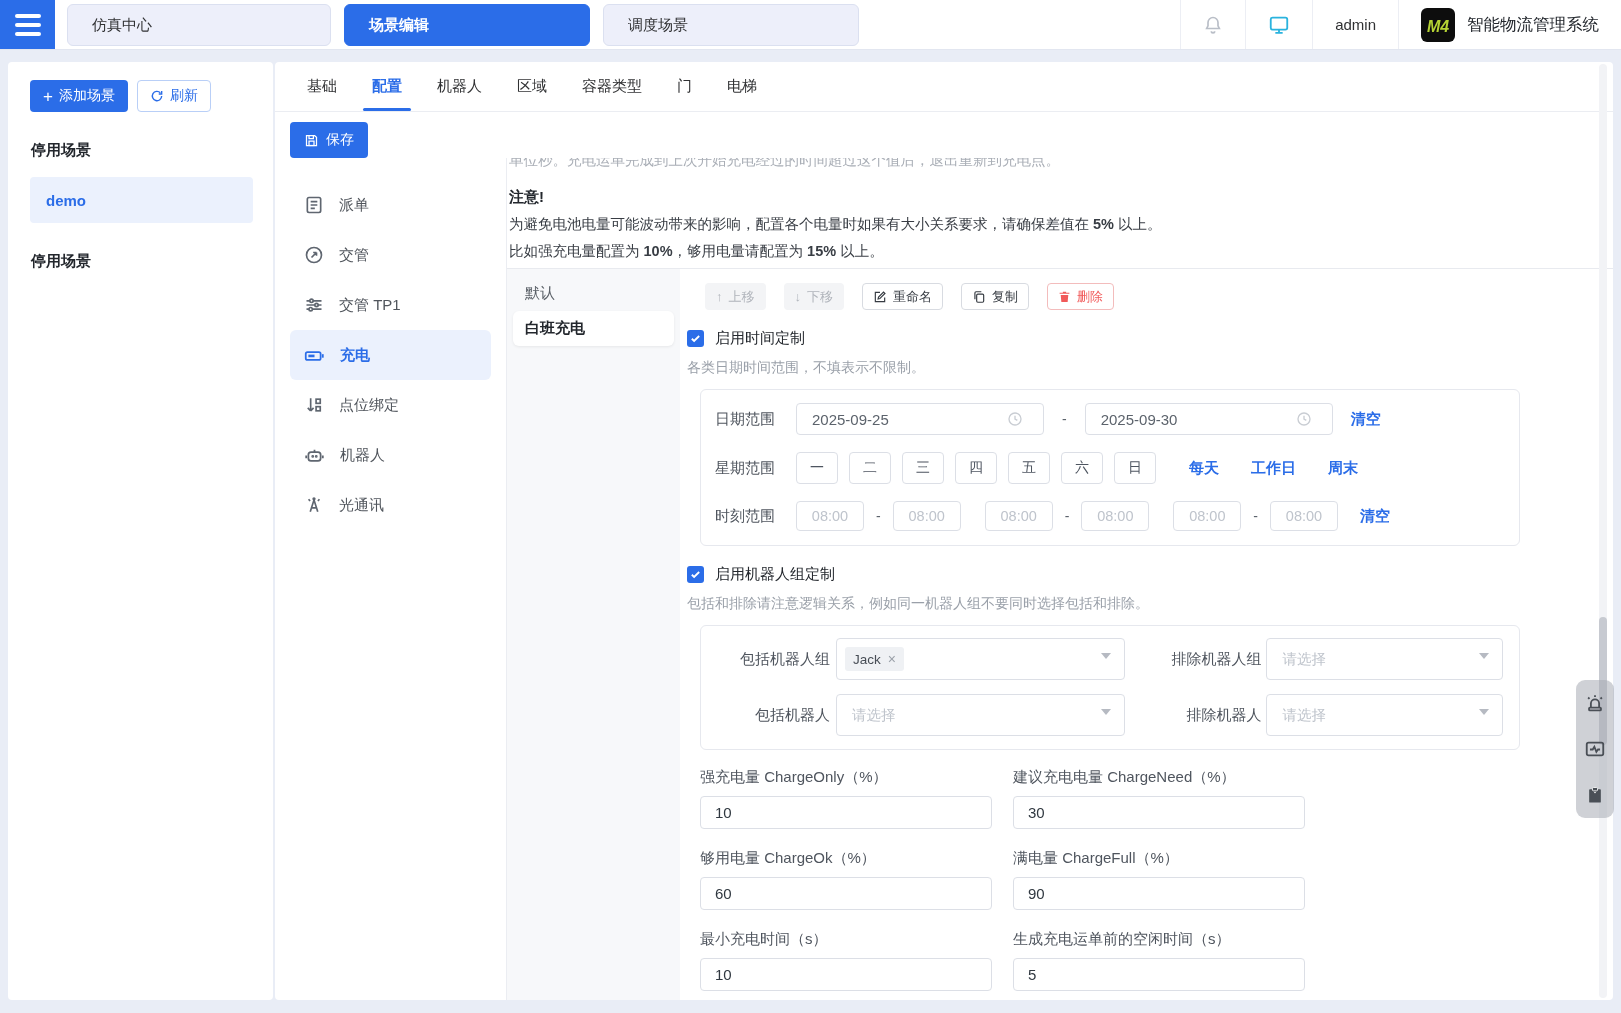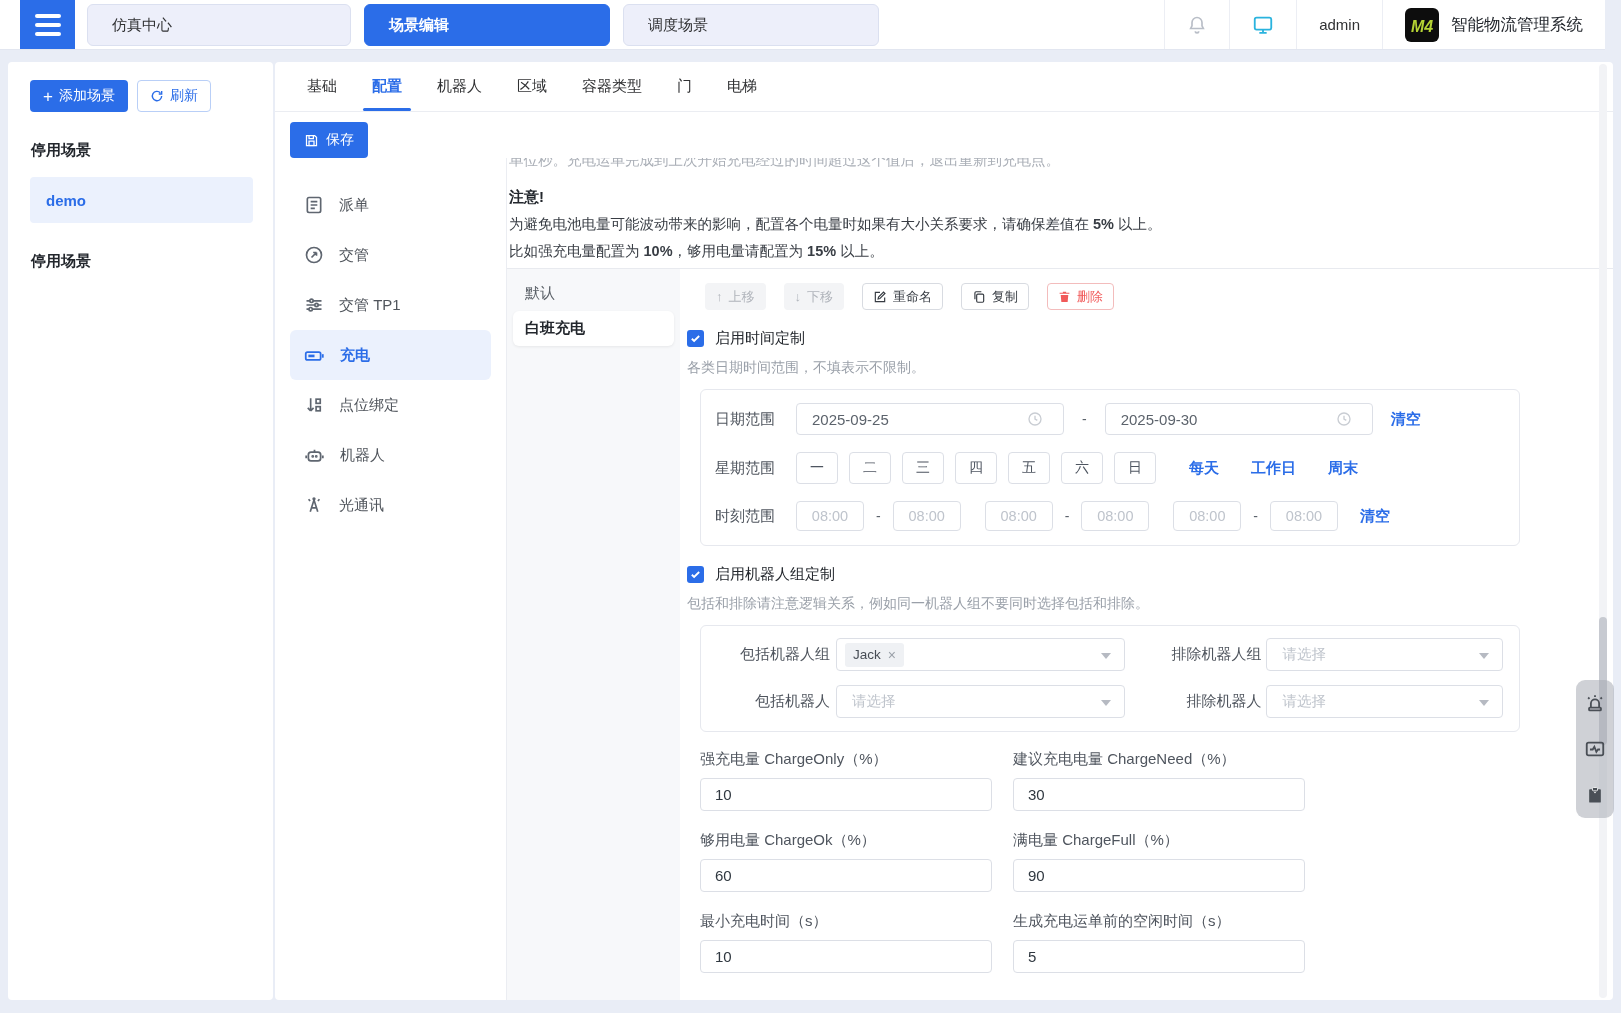--- a/index.html
+++ b/index.html
@@ -1,20 +1,20 @@
 <!DOCTYPE html>
 <html><head>
 <meta charset="utf-8">
 <style>
   * { margin:0; padding:0; box-sizing:border-box; }
   body { font-family:"Liberation Sans","DejaVu Sans",sans-serif; }
   .page { position:relative; width:1621px; height:1013px; background:#e9edf6; overflow:hidden; }
 
   
-  .topbar { position:absolute; top:0; left:0; right:16px; height:50px; background:#fff; border-bottom:1px solid #e2e6f0; display:flex; align-items:stretch; z-index:5;padding-left:20px; }
+  .topbar { position:absolute; top:0; left:0; right:0; height:50px; background:#fff; border-bottom:1px solid #e2e6f0; display:flex; align-items:stretch; z-index:5; }
   .hamburger { width:55px; background:#2b6de8; display:flex; flex-direction:column; justify-content:center; align-items:center; gap:5px; cursor:pointer; flex:none; }
   .hamburger i { display:block; width:26px; height:4px; background:#fff; border-radius:2px; }
   .win-tabs { display:flex; gap:13px; margin-left:12px; padding-top:4px; }
   .win-tab { height:42px; border-radius:6px; background:#edeffa; border:1px solid #dbe0f0; display:flex; align-items:center; padding:0 24px; font-size:15px; color:#303133; cursor:pointer; }
   .win-tab.active { background:#2b6de8; border-color:#2b6de8; color:#fff; font-weight:bold; }
   .top-right { margin-left:auto; display:flex; align-items:center; height:100%; }
   .tr-item { height:100%; display:flex; align-items:center; padding:0 22px; border-left:1px solid #eceef4; }
   .tr-user { font-size:15px; color:#303133; }
   .brand { display:flex; align-items:center; gap:12px; }
   .brand-title { font-size:16.5px; color:#22262c; }
@@ -67,38 +67,38 @@
 
   .check-row { display:flex; align-items:center; gap:11px; margin-top:19px; }
   .checkbox { width:17px; height:17px; background:#2b6de8; border-radius:3px; display:flex; align-items:center; justify-content:center; cursor:pointer; flex:none; }
   .check-label { font-size:15px; color:#23272d; }
   .hint { font-size:14px; color:#9aa0a9; margin-top:11px; }
 
   .fence { border:1px solid #e6e8ee; border-radius:6px; width:820px; margin:12px 0 0 13px; padding:13px 0 14px 0; }
   .frow { display:flex; align-items:center; padding-left:14px; margin-top:17px; }
   .frow:first-child { margin-top:0; }
   .flabel { width:60px; text-align:right; font-size:15px; color:#4f555e; flex:none; margin-right:21px; }
-  .date-input { width:268px; height:32px; border:1px solid #dcdfe6; border-radius:4px; background:#fff; display:flex; align-items:center; justify-content:space-between; padding:0 20px 0 15px; font-size:15px; color:#5c636c; cursor:pointer; }
+  .date-input { width:248px; height:32px; border:1px solid #dcdfe6; border-radius:4px; background:#fff; display:flex; align-items:center; justify-content:space-between; padding:0 20px 0 15px; font-size:15px; color:#5c636c; cursor:pointer; }
   .range-dash { margin:0 18px; color:#5c636c; font-size:14px; }
   .link { color:#2b6de8; font-size:15px; cursor:pointer; text-decoration:none;font-weight:bold; }
   .date-row .link { margin-left:18px; }
 
   .day-btn { width:42px; height:32px; border:1px solid #dcdfe6; border-radius:4px; background:#fff; font-size:14px; color:#4e5560; display:inline-flex; align-items:center; justify-content:center; margin-right:11px; cursor:pointer; font-family:inherit; }
   .week-links { display:flex; gap:32px; margin-left:22px; }
 
   .time-groups { display:flex; align-items:center; gap:24px; }
   .tgroup { display:flex; align-items:center; gap:12px; }
   .time-input { width:68px; height:30px; border:1px solid #dcdfe6; border-radius:4px; text-align:center; font-size:14.5px; color:#5c636c; font-family:inherit; }
   .time-input::placeholder { color:#bfc4cc; }
   .tdash { color:#5c636c; font-size:14px; }
   .time-row .link { margin-left:22px; }
 
   .rlabel { width:115px; text-align:right; font-size:15px; color:#4f555e; flex:none; margin-right:6px; }
   .rlabel2 { width:102px; text-align:right; font-size:15px; color:#4f555e; flex:none; margin-left:34px; margin-right:5px; }
-  .sel { height:33px; border:1px solid #dcdfe6; border-radius:4px; background:#fff; display:flex; align-items:center; position:relative; cursor:pointer; }
+  .sel { height:42px; border:1px solid #dcdfe6; border-radius:4px; background:#fff; display:flex; align-items:center; position:relative; cursor:pointer; }
   .sel.w1 { width:290px; }
   .sel.w2 { width:237px; }
   .sel .ph { color:#bfc4cc; font-size:14.5px; margin-left:15px; }
   .caret { position:absolute; right:13px; top:14px; width:0; height:0; border-left:5px solid transparent; border-right:5px solid transparent; border-top:6px solid #b6bac2; }
   .tag { background:#eff1f4; border-radius:3px; height:24px; display:inline-flex; align-items:center; gap:7px; padding:0 8px; margin-left:8px; font-size:13.5px; color:#474d55; }
   .tag .x { color:#9aa0a8; font-size:14px; cursor:pointer; }
 
   .fields { display:flex; flex-wrap:wrap; width:630px; margin:18px 0 0 13px; }
   .fgroup { width:292px; margin:0 21px 20px 0; }
   .fgroup label { display:block; font-size:15px; color:#4f555e; margin-bottom:9px; }

